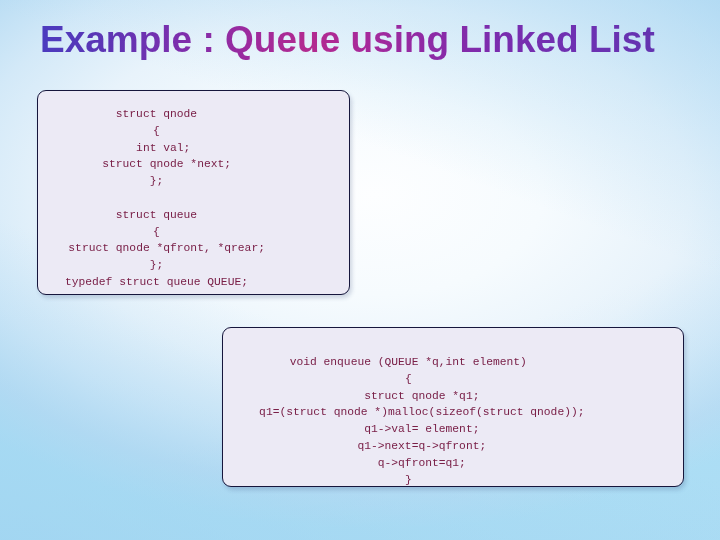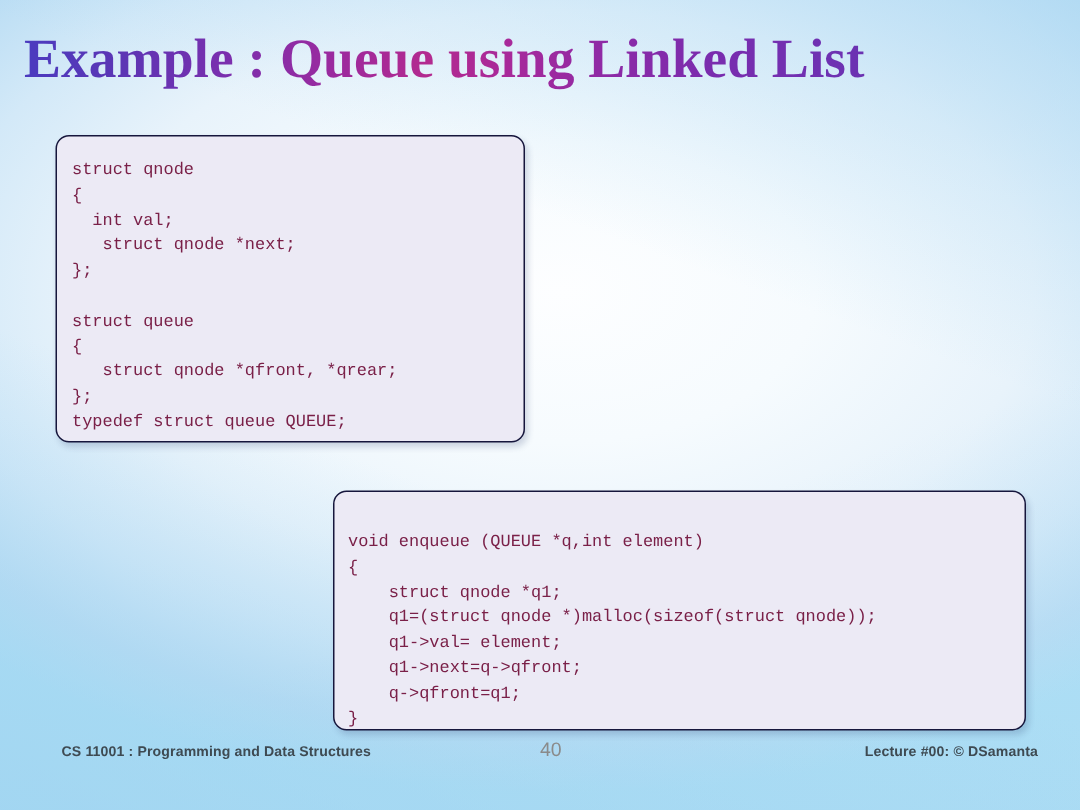--- a/index.html
+++ b/index.html
@@ -35,24 +35,24 @@
     background:
       linear-gradient(200deg, rgba(167,214,242,.55) 0%, rgba(167,214,242,0) 34%),
       linear-gradient(20deg,  rgba(158,210,240,.70) 0%, rgba(158,210,240,0) 40%),
       linear-gradient(340deg, rgba(170,216,243,.45) 0%, rgba(170,216,243,0) 36%);
     pointer-events: none;
   }
 
   
   #title {
     position: absolute;
-    left: 16px;
+    left: 40px;
     top: 18px;
     width: 672px;
-    font-family: Liberation Serif, serif;
+    font-family: Liberation Sans, sans-serif;
     font-weight: bold;
     font-size: 37px;
     line-height: 44px;
     letter-spacing: 0px;
     white-space: nowrap;
     background-image: linear-gradient(90deg,
        #4b3bbf 0%,
        #5d35b4 10%,
        #7a2fae 20%,
        #9c2a9e 31%,
@@ -70,20 +70,21 @@
   }
 
   
   .code-box {
     position: absolute;
     box-sizing: border-box;
     background: #eceaf5;
     border: 1.4px solid #16163c;
     border-radius: 9px;
     box-shadow: 2px 3px 4px rgba(40,60,110,.20);
+    text-align: center;
   }
   .code-text {
     font-family: "Liberation Mono", "DejaVu Sans Mono", monospace;
     font-size: 11.3px;
     line-height: 16.8px;
     color: #7a2048;
     white-space: pre;
     margin: 0;
   }
 
@@ -167,19 +168,14 @@
     <pre class="code-text">void enqueue (QUEUE *q,int element)
 {
     struct qnode *q1;
     q1=(struct qnode *)malloc(sizeof(struct qnode));
     q1-&gt;val= element;
     q1-&gt;next=q-&gt;qfront;
     q-&gt;qfront=q1;
 }</pre>
   </div>
 
-  <div id="footer">
-    <div class="footer-text" id="footer-course">CS 11001 : Programming and Data Structures</div>
-    <div id="footer-page">40</div>
-    <div class="footer-text" id="footer-lecture">Lecture #00: © DSamanta</div>
-  </div>
 
 </div>
 
 </body></html>

